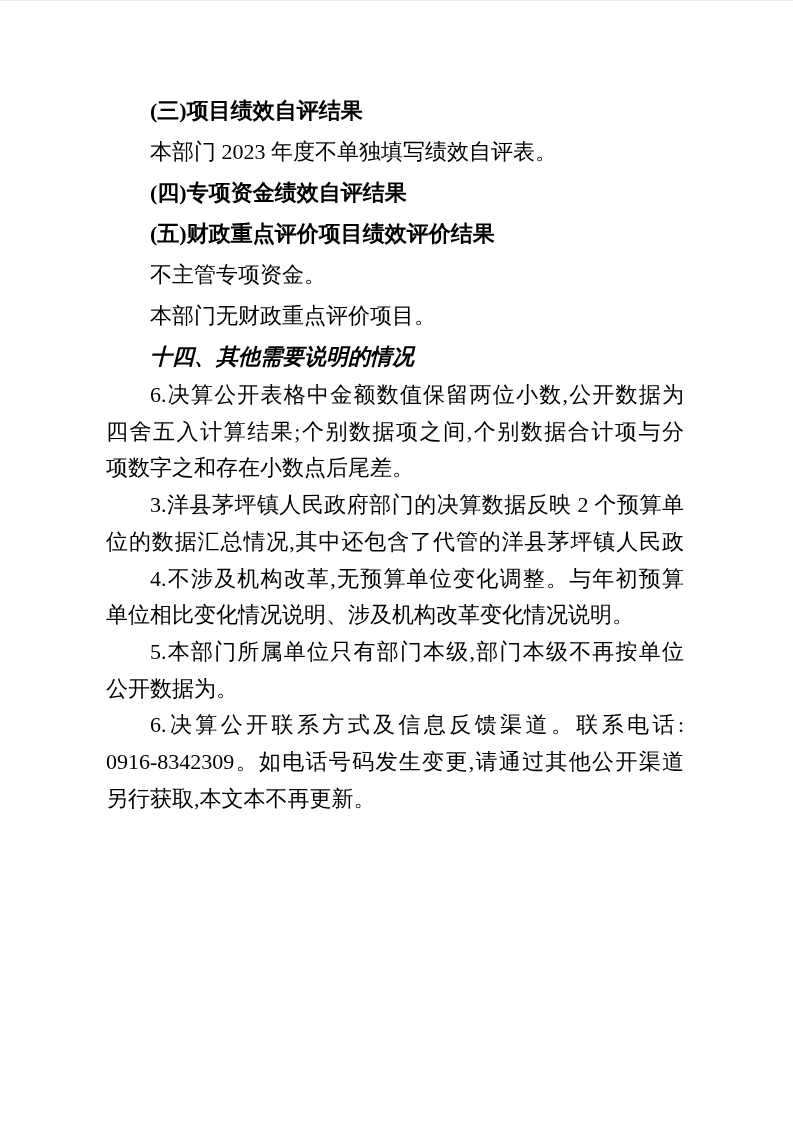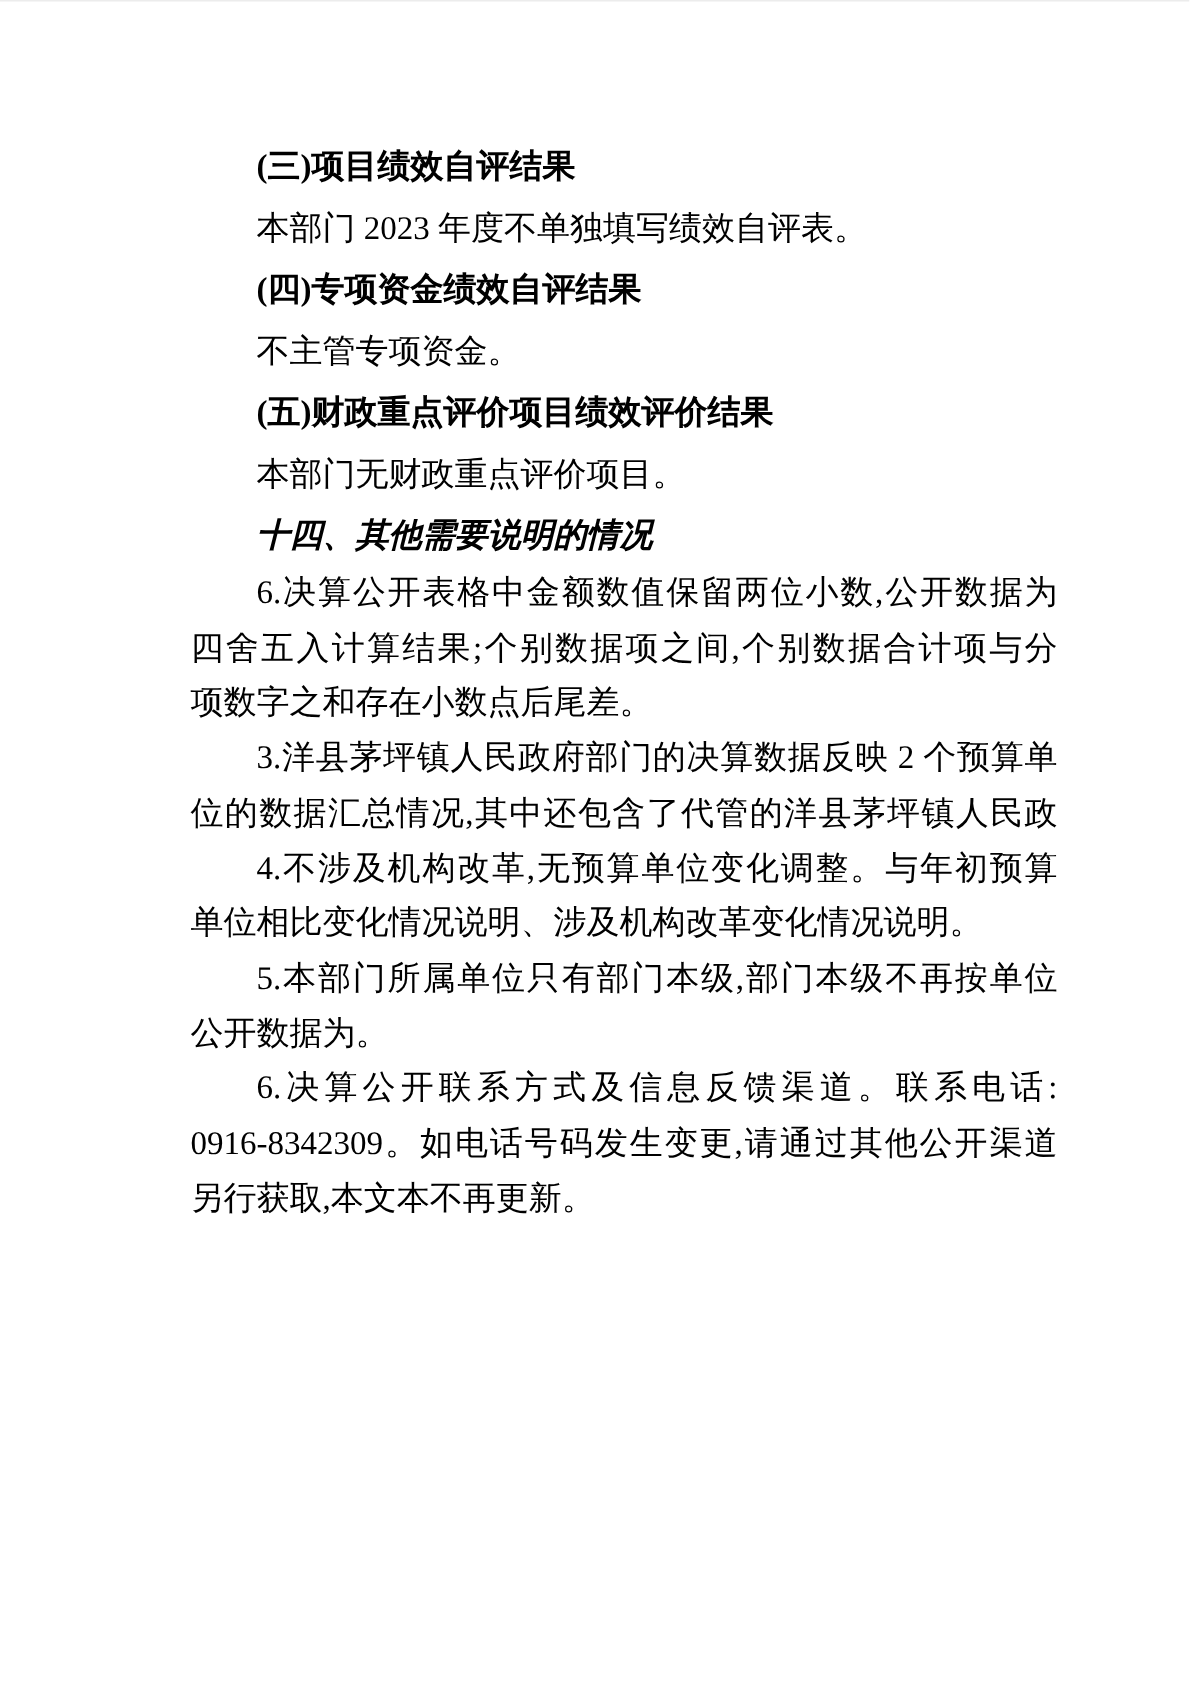--- a/index.html
+++ b/index.html
@@ -12,21 +12,21 @@
     width: 793px;
     height: 1122px;
     background: #ffffff;
     color: #000000;
     overflow: hidden;
     border-top: 1px solid #ececec;
     font-family: "Liberation Serif", "DejaVu Serif", serif;
   }
   .content {
     position: absolute;
-    left: 127px;
+    left: 106px;
     top: 89px;
     width: 578px;
   }
   .para {
     font-size: 22px;
     margin: 0;
   }
   .sec-a { line-height: 41px; }
   .sec-b { line-height: 36.7px; }
   .body-text {
@@ -60,25 +60,25 @@
   <div class="content">
       <div class="para kai-heading sec-a">
         <div class="line first">(三)项目绩效自评结果</div>
       </div>
       <div class="para body-text sec-a">
         <div class="line first">本部门 2023 年度不单独填写绩效自评表。</div>
       </div>
       <div class="para kai-heading sec-a">
         <div class="line first">(四)专项资金绩效自评结果</div>
       </div>
+      <div class="para kai-heading sec-a">
+        <div class="line first">(五)财政重点评价项目绩效评价结果</div>
+      </div>
       <div class="para body-text sec-a">
         <div class="line first">不主管专项资金。</div>
-      </div>
-      <div class="para kai-heading sec-a">
-        <div class="line first">(五)财政重点评价项目绩效评价结果</div>
       </div>
       <div class="para body-text sec-a">
         <div class="line first">本部门无财政重点评价项目。</div>
       </div>
       <div class="para hei-heading sec-a">
         <div class="line first">十四、其他需要说明的情况</div>
       </div>
       <div class="para body-text sec-b">
         <div class="line first just">6.决算公开表格中金额数值保留两位小数,公开数据为</div>
         <div class="line just">四舍五入计算结果;个别数据项之间,个别数据合计项与分</div>

